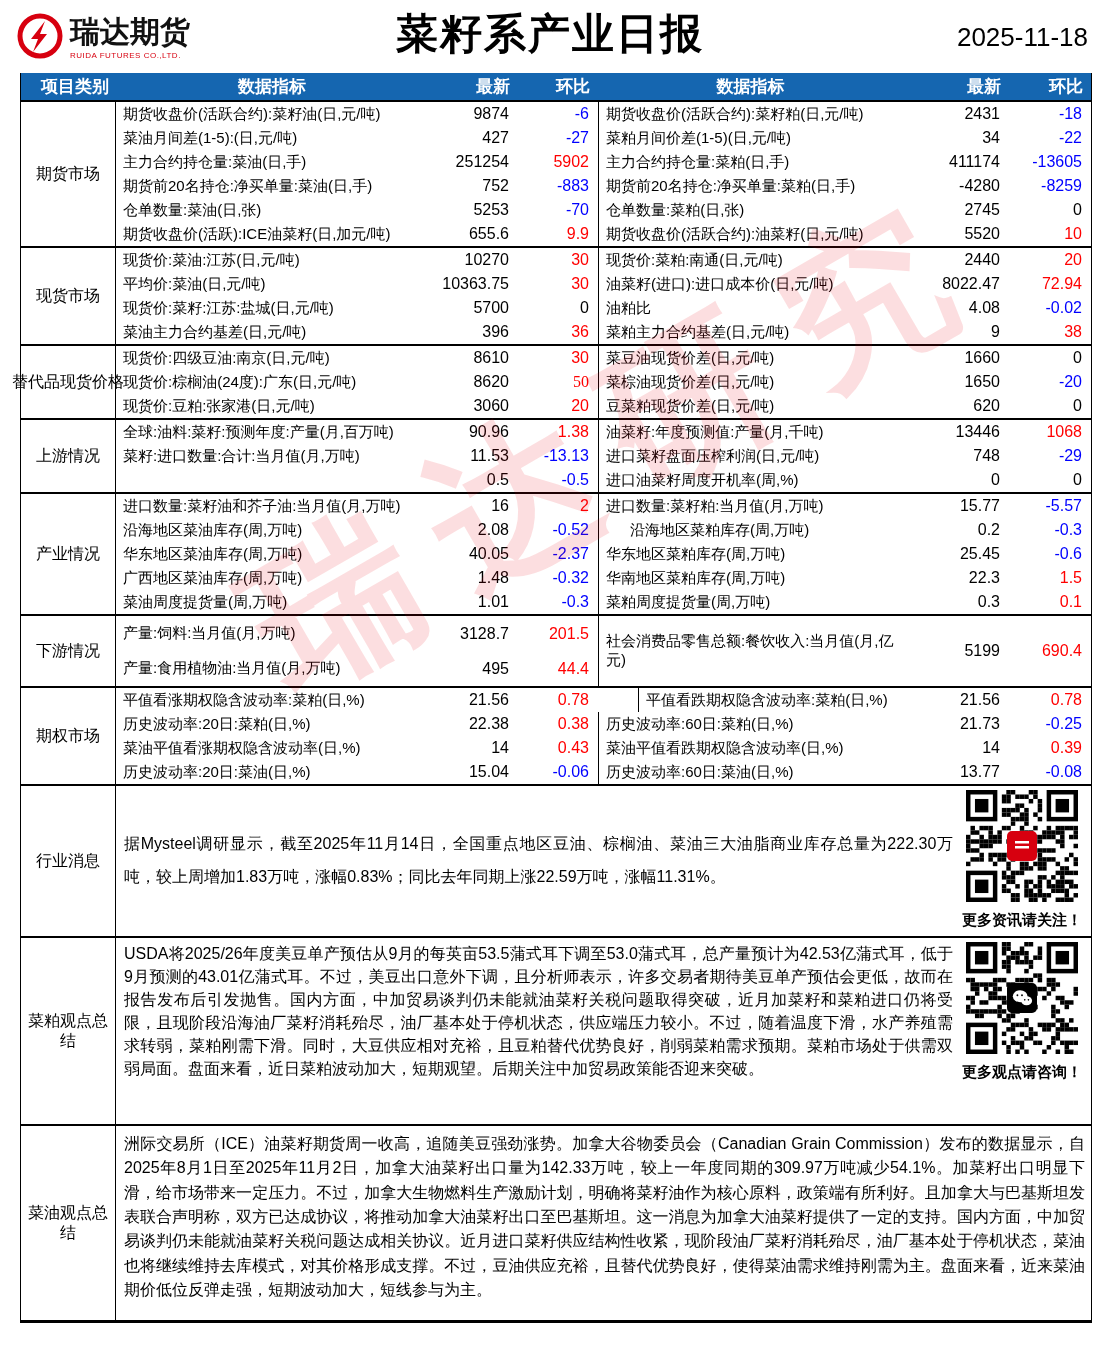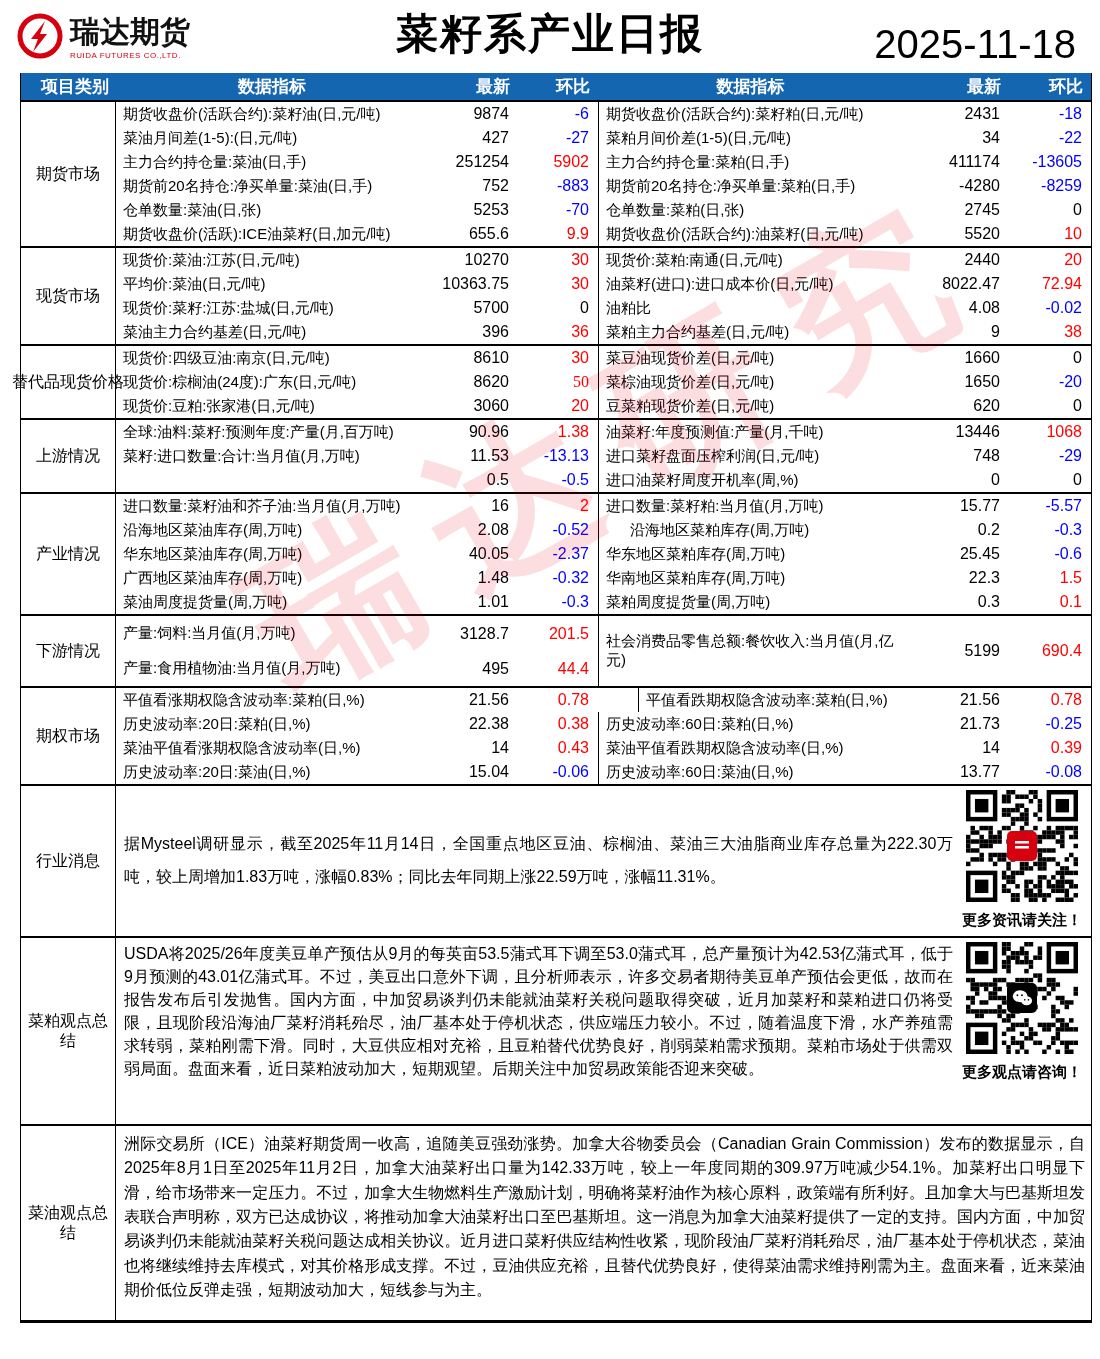--- a/index.html
+++ b/index.html
@@ -6,21 +6,21 @@
     font-family:"Liberation Sans","DejaVu Sans",sans-serif;color:#000;}
   #page{position:relative;width:1100px;height:1359px;}
 
   
   #hdr{position:relative;height:73px;}
   #brand{position:absolute;left:16px;top:12px;display:flex;align-items:center;gap:6px;}
   #brand .cn{font-size:30px;font-weight:bold;color:#111;line-height:1;}
   #brand .en{font-size:8px;color:var(--brand);letter-spacing:.5px;margin-top:4px;}
   #title{position:absolute;left:50%;top:6px;transform:translateX(-50%);
     font-size:42px;font-weight:900;letter-spacing:2px;white-space:nowrap;}
-  #date{position:absolute;right:24px;top:22px;font-size:40px;}
+  #date{position:absolute;right:12px;top:22px;font-size:26px;}
 
   :root{--accent:#1566b0;--up:#ff0000;--down:#0000ff;--brand:#d7000f;}
 
   
   #table{position:relative;margin:0 10px 0 20px;width:1070px;
     border-left:1px solid #000;border-right:1px solid #000;border-bottom:3px solid #000;z-index:1;}
   .thead{display:grid;grid-template-columns:95px 312px 90px 80px 305px 106px 82px;
     background:var(--accent);color:#fff;font-weight:bold;font-size:17px;height:27px;align-items:center;}
   .thead .h-cat{padding-left:20px;}
   .thead .h-ind{text-align:center;}

